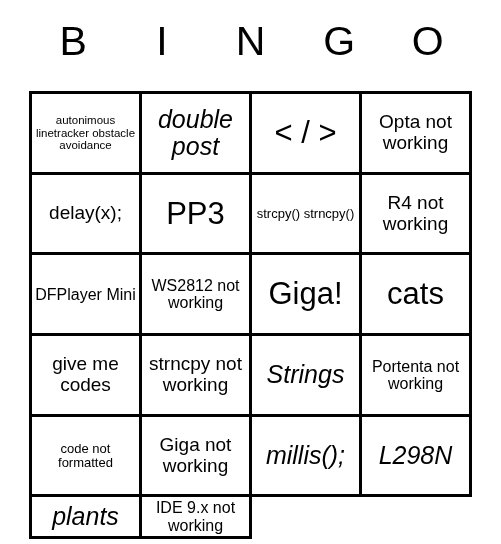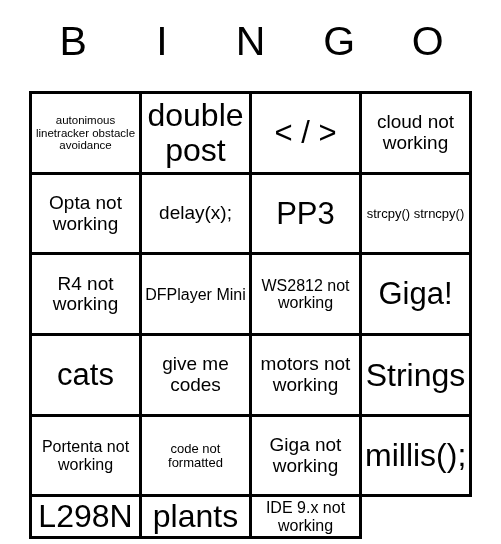--- a/index.html
+++ b/index.html
@@ -68,21 +68,21 @@
   .cell span {
     display: block;
     width: 100%;
     line-height: 1.08;
   }
   
   .s-xs  { font-size: 11.5px; }
   .s-sm  { font-size: 13px; }
   .s-md  { font-size: 16px; }
   .s-lg  { font-size: 19px; }
-  .s-xl  { font-size: 32px; }
+  .s-xl  { font-size: 25px; font-style: italic; }
   .s-xxl { font-size: 31px; }
 </style>
 </head>
 <body>
 
 <div class="card">
 
   <div class="header-row">
     <div class="header-cell">B</div>
     <div class="header-cell">I</div>
@@ -94,23 +94,20 @@
   <div class="grid">
 
     <div class="cell">
         <span class="s-xs">autonimous linetracker obstacle avoidance</span>
       </div>
     <div class="cell">
         <span class="s-xl">double post</span>
       </div>
     <div class="cell">
         <span class="s-xxl">&lt; / &gt;</span>
-      </div>
-    <div class="cell">
-        <span class="s-lg">cloud not working</span>
       </div>
     <div class="cell">
         <span class="s-lg">Opta not working</span>
       </div>
 
     <div class="cell">
         <span class="s-lg">delay(x);</span>
       </div>
     <div class="cell">
         <span class="s-xxl">PP3</span>
@@ -132,21 +129,21 @@
         <span class="s-xxl">Giga!</span>
       </div>
     <div class="cell">
         <span class="s-xxl">cats</span>
       </div>
     <div class="cell">
         <span class="s-lg">give me codes</span>
       </div>
 
     <div class="cell">
-        <span class="s-lg">motors not working</span>
+        <span class="s-lg">strncpy not working</span>
       </div>
     <div class="cell">
         <span class="s-xl">Strings</span>
       </div>
     <div class="cell">
         <span class="s-md">Portenta not working</span>
       </div>
     <div class="cell">
         <span class="s-sm">code not formatted</span>
       </div>

